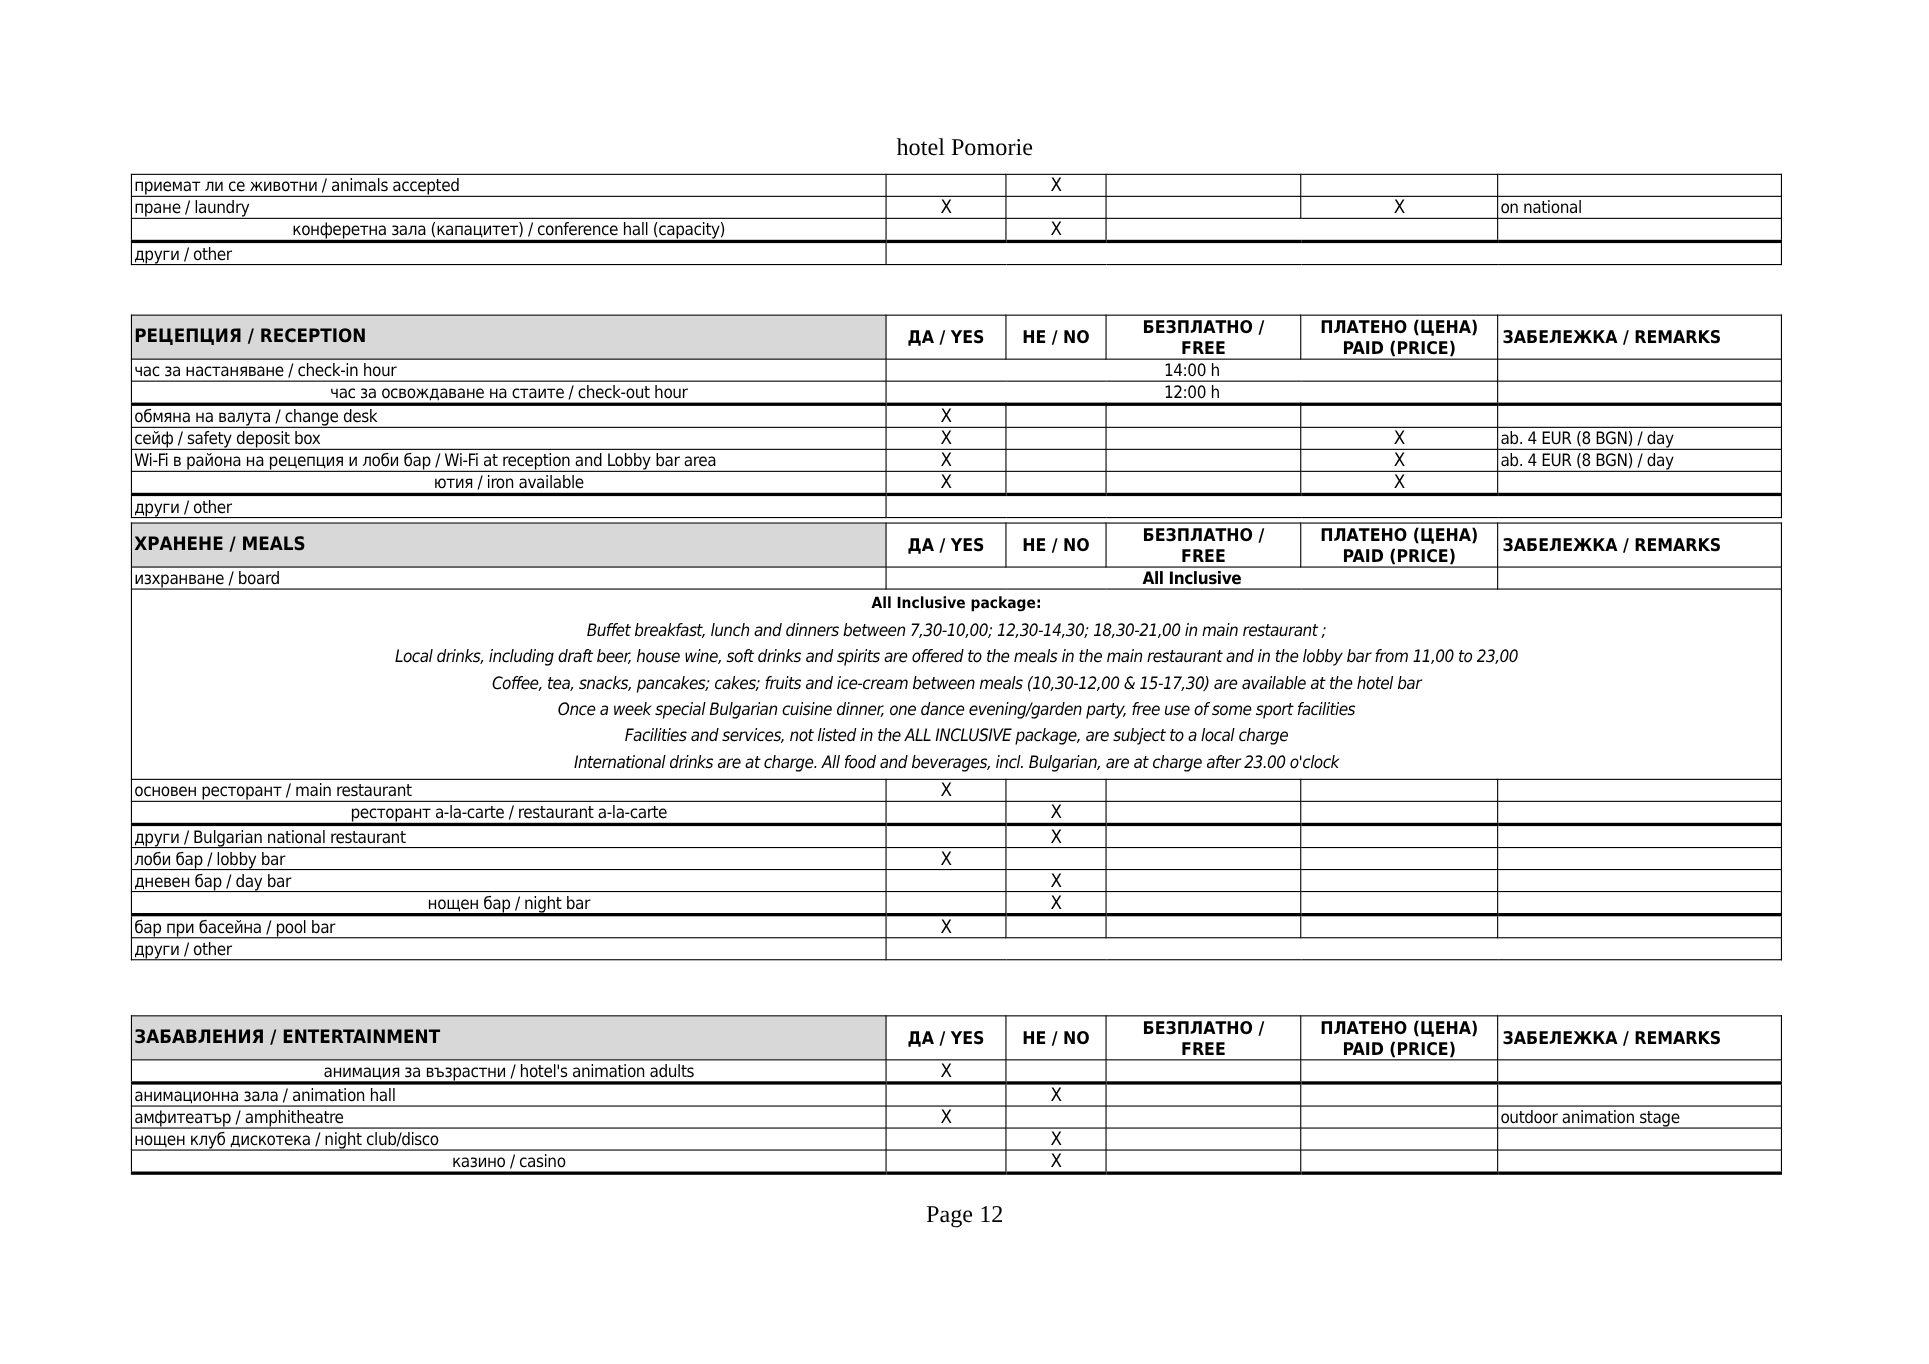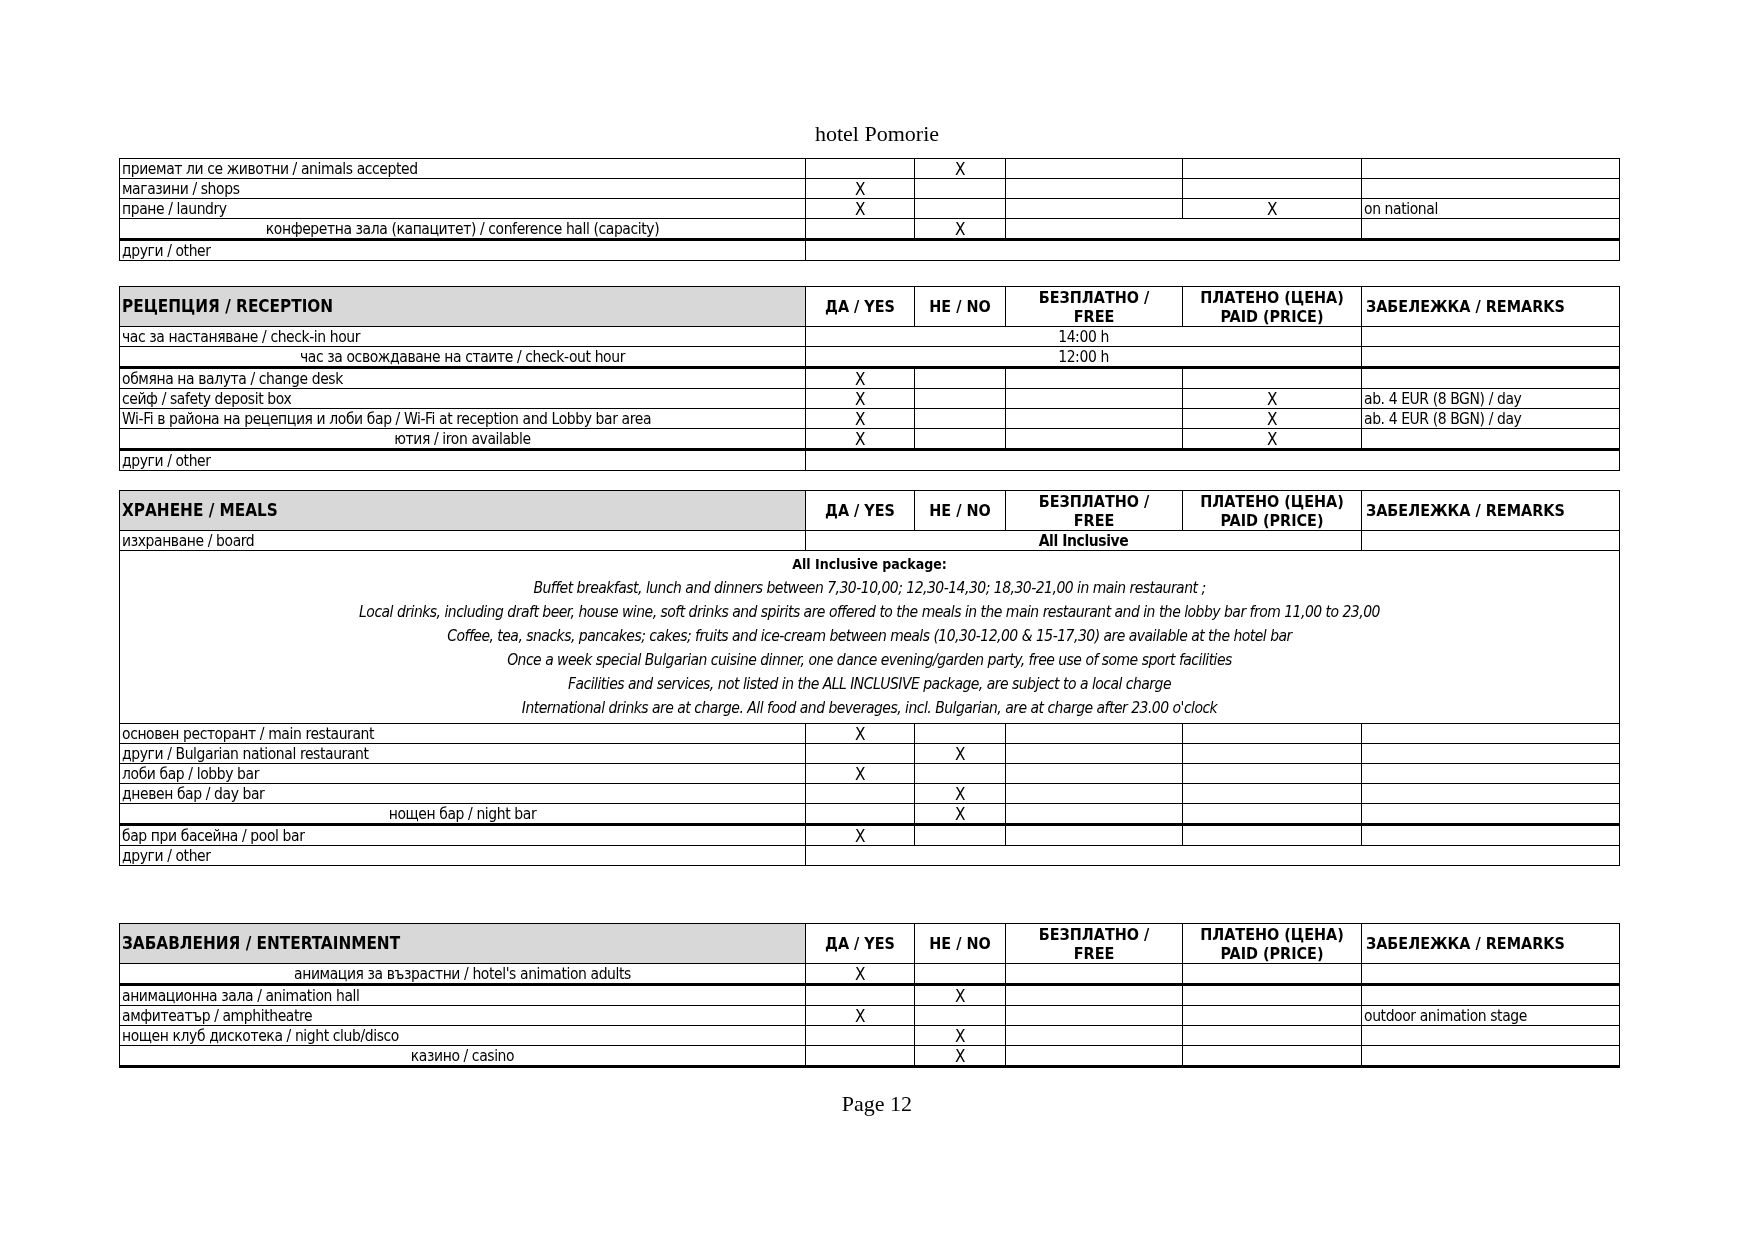--- a/index.html
+++ b/index.html
@@ -15,21 +15,21 @@
   table.sheet tr.hdr td { height:39px; font-weight:bold; font-size:16px; line-height:19px; letter-spacing:0; }
   table.sheet tr.hdr td.sec { background:#d8d8d8; font-size:17px; }
   table.sheet tr.hdr td.colh { text-align:center; white-space:normal; }
   table.sheet tr.hdr td.rem { text-align:left; padding-left:4px; }
   td.bold { font-weight:bold; }
   td.pkg { text-align:center; white-space:normal !important; padding:2px 0 3px 0 !important; }
   .pkg-title { font-weight:bold; font-size:14px; line-height:23px; letter-spacing:0; }
   .pkg-line { font-style:italic; font-size:15.5px; line-height:24px; letter-spacing:-0.5px; }
   #t1 { top:158px; }
   #t2 { top:286px; }
-  #t3 { top:490px; }
+  #t3 { top:475px; }
   #t4 { top:923px; }
 </style>
 </head>
 <body>
 
 <div class="doc-title">hotel Pomorie</div>
 
 <table class="sheet" id="t1">
   <colgroup>
       <col style="width:686px">
@@ -37,28 +37,20 @@
       <col style="width:91px">
       <col style="width:177px">
       <col style="width:179px">
       <col style="width:258px">
     </colgroup>
   <tbody>
       <tr>
     <td>приемат ли се животни / animals accepted</td>
     <td class="mark"></td>
     <td class="mark">X</td>
-    <td class="mark"></td>
-    <td class="mark"></td>
-    <td></td>
-  </tr>
-  <tr>
-    <td>магазини / shops</td>
-    <td class="mark">X</td>
-    <td class="mark"></td>
     <td class="mark"></td>
     <td class="mark"></td>
     <td></td>
   </tr>
   <tr>
     <td>пране / laundry</td>
     <td class="mark">X</td>
     <td class="mark"></td>
     <td class="mark"></td>
     <td class="mark">X</td>
@@ -180,20 +172,28 @@
     </td>
   </tr>
   <tr>
     <td>основен ресторант / main restaurant</td>
     <td class="mark">X</td>
     <td class="mark"></td>
     <td class="mark"></td>
     <td class="mark"></td>
     <td></td>
   </tr>
+  <tr class="thick">
+    <td>ресторант a-la-carte / restaurant a-la-carte</td>
+    <td class="mark"></td>
+    <td class="mark">X</td>
+    <td class="mark"></td>
+    <td class="mark"></td>
+    <td></td>
+  </tr>
   <tr>
     <td>други / Bulgarian national restaurant</td>
     <td class="mark"></td>
     <td class="mark">X</td>
     <td class="mark"></td>
     <td class="mark"></td>
     <td></td>
   </tr>
   <tr>
     <td>лоби бар / lobby bar</td>

